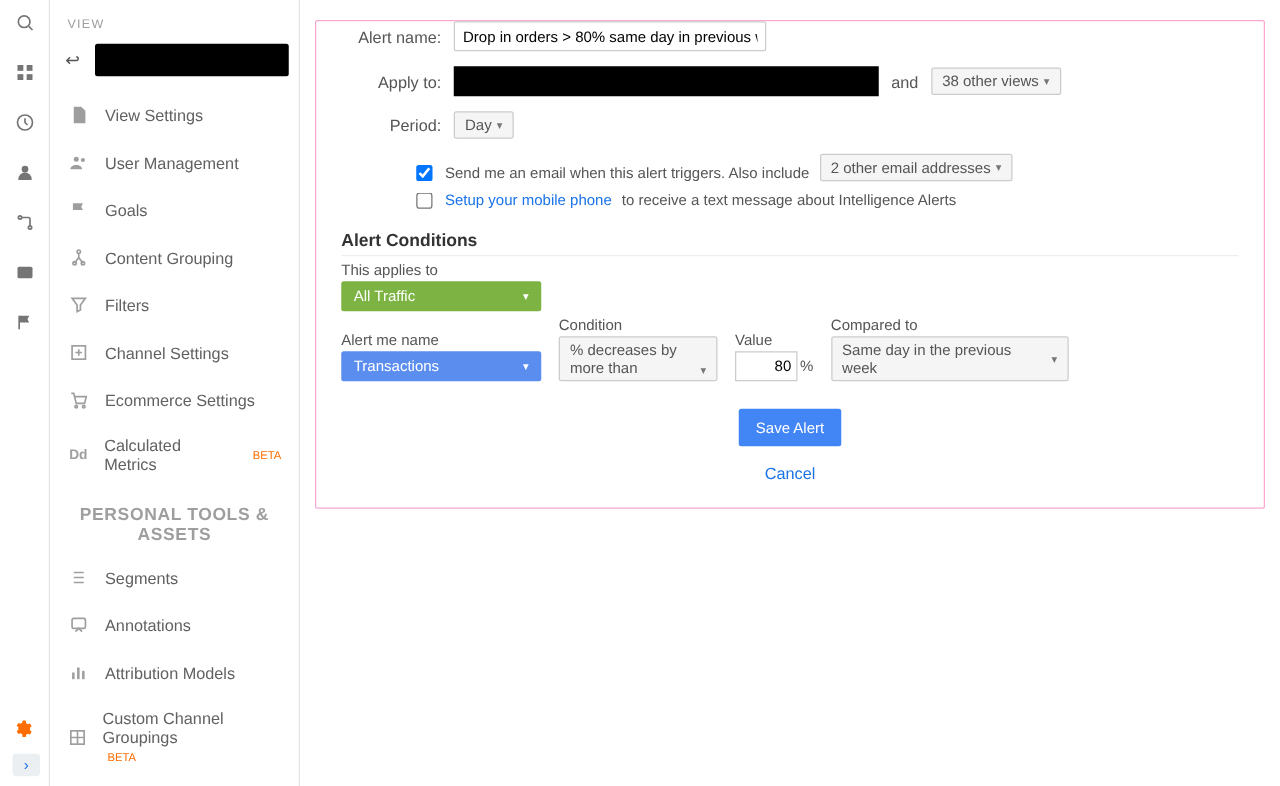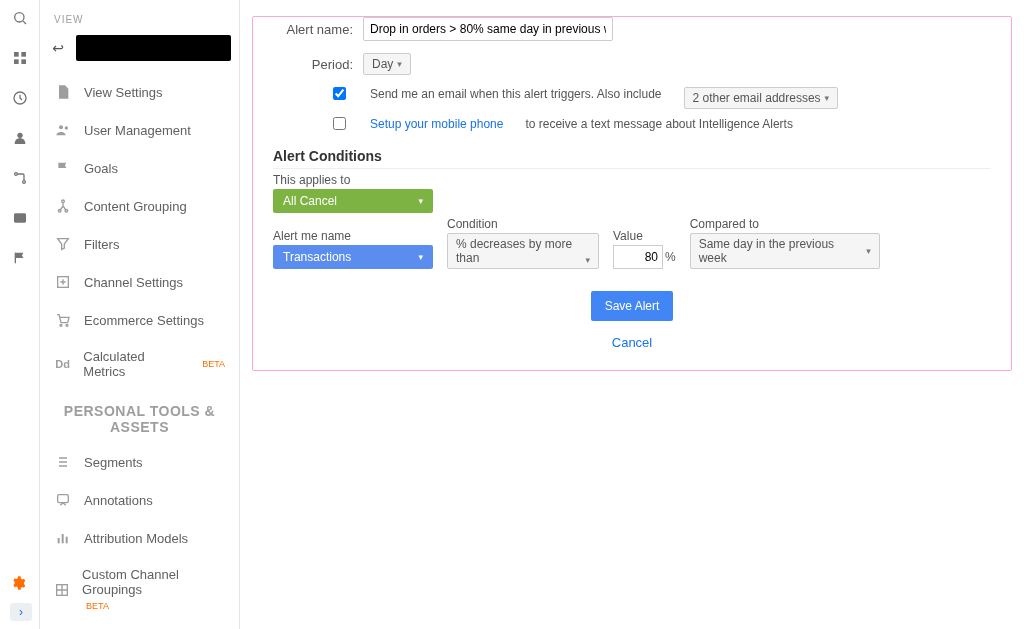--- a/index.html
+++ b/index.html
@@ -22,21 +22,21 @@
 .section-head { font-size:14px; letter-spacing:0.5px; color:#9e9e9e; padding:14px 14px 8px; font-weight:bold;text-align:center;}
 .main { flex:1; padding:16px 12px; overflow:auto; background:#fff;}
 .card { border:1px solid #f9a8d4; border-radius:2px; padding:0 20px 20px; }
 .row { display:flex; align-items:center; gap:10px; margin-bottom:12px; }
 .row label.l { width:80px; text-align:right; color:#555; font-size:13px;}
 input[type=text].inp { border:1px solid #ccc; padding:4px 6px; font-size:12px; border-radius:2px; }
 .inp.alert-name { width:250px; }
 .redbox2 { width:340px; height:24px; background:#000;}
 .dd { border:1px solid #ccc; background:#f5f5f5; padding:3px 8px; font-size:12px; border-radius:2px; cursor:pointer; display:inline-flex; align-items:center; gap:4px;}
 .dd::after { content:"▾"; font-size:9px; color:#777;}
-.checkbox-row { margin-left:60px; display:flex; align-items:flex-start; gap:22px; font-size:12px; margin-bottom:8px; flex-wrap:wrap;}
+.checkbox-row { margin-left:60px; display:flex; align-items:flex-end; gap:8px; font-size:12px; margin-bottom:8px; flex-wrap:wrap;}
 .checkbox-row input { margin-right:2px;}
 .link { color:#1a73e8; cursor:pointer; text-decoration:none;}
 .cond-head { font-weight:bold; font-size:14px; color:#333; margin-top:17px; margin-bottom:2px;}
 .cond-label { font-size:12px; color:#555; margin-bottom:2px;}
 .pill { padding:5px 10px; font-size:12px; border-radius:2px; color:#fff; display:inline-flex; align-items:center; width:160px; justify-content:space-between; cursor:pointer;}
 .pill::after { content:"▾"; font-size:9px; }
 .pill.green { background:#7cb342; }
 .pill.blue { background:#5b8def; }
 .cond-grid { display:flex; gap:14px; align-items:flex-end; margin-top:4px; flex-wrap:wrap;}
 .cond-col { display:flex; flex-direction:column; }
@@ -230,20 +230,28 @@
   </div>
 
   <div class="main">
     <div class="card">
 
       <div class="row">
         <label class="l">Alert name:</label>
         <input type="text" class="inp alert-name" value="Drop in orders &gt; 80% same day in previous week" style="">
       </div>
 
+      <div class="row">
+        <label class="l">Apply to:</label>
+        <div class="redbox2"></div>
+        <span>and</span>
+        <span class="dd">
+            <span>38 other views</span>
+          </span>
+      </div>
 
       <div class="row">
         <label class="l">Period:</label>
         <span class="dd">
             <span>Day</span>
           </span>
       </div>
 
       <div class="checkbox-row">
         <input type="checkbox" checked="" style="">
@@ -257,33 +265,33 @@
         <input type="checkbox" style="">
         <a class="link">Setup your mobile phone</a>
         <span>to receive a text message about Intelligence Alerts</span>
       </div>
 
       <div class="cond-head">Alert Conditions</div>
       <div class="divider-spacer"></div>
 
       <div class="cond-label">This applies to</div>
       <div class="pill green">
-          <span>All Cancel</span>
+          <span>All Traffic</span>
         </div>
 
       <div class="cond-grid">
         <div class="cond-col">
           <div class="cond-label">Alert me name</div>
           <div class="pill blue">
               <span>Transactions</span>
             </div>
         </div>
         <div class="cond-col">
           <div class="cond-label">Condition</div>
-          <span class="dd" style="width:152px;align-items:flex-end;">
+          <span class="dd" style="width:127px;align-items:flex-end;">
               <span>% decreases by more than</span>
             </span>
         </div>
         <div class="cond-col">
           <div class="cond-label">Value</div>
           <div style="display:flex;align-items:center;">
             <input type="text" class="num-inp" value="80" style="">
             <span class="pct">%</span>
           </div>
         </div>

